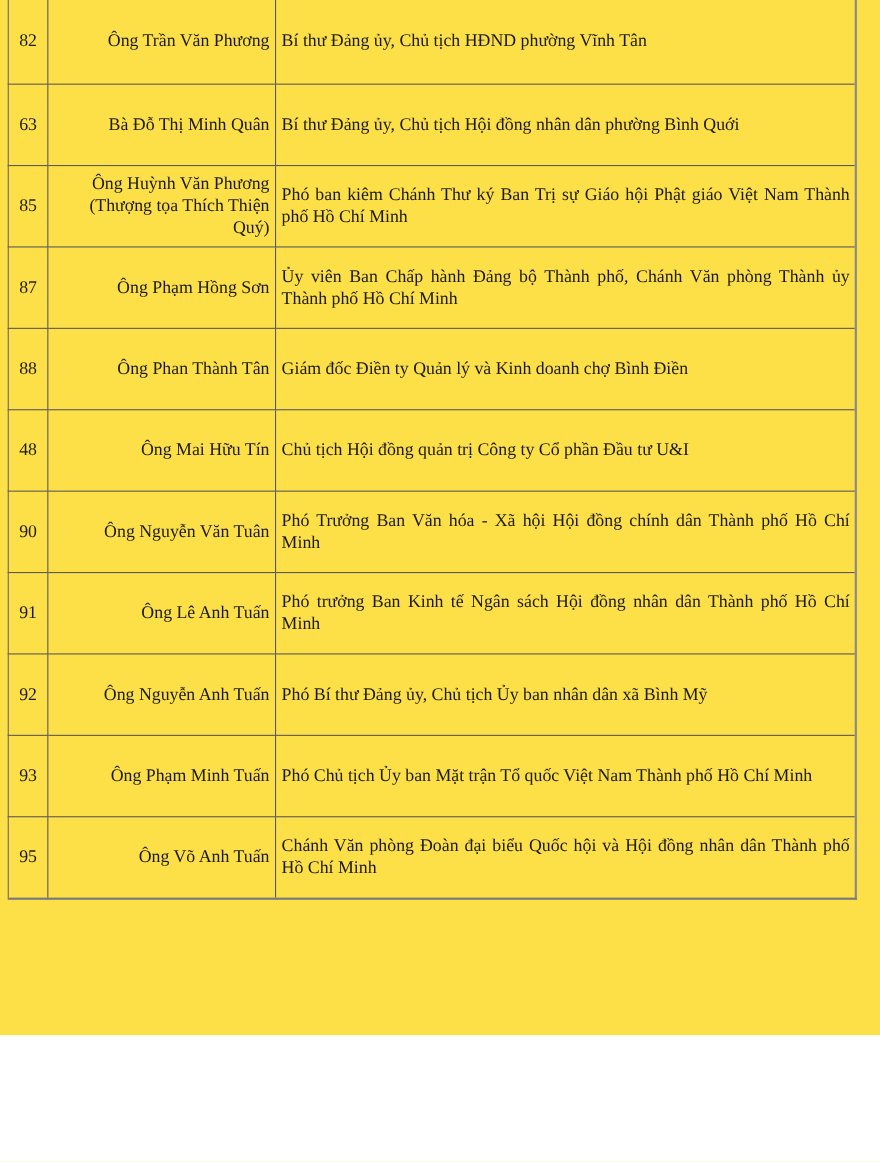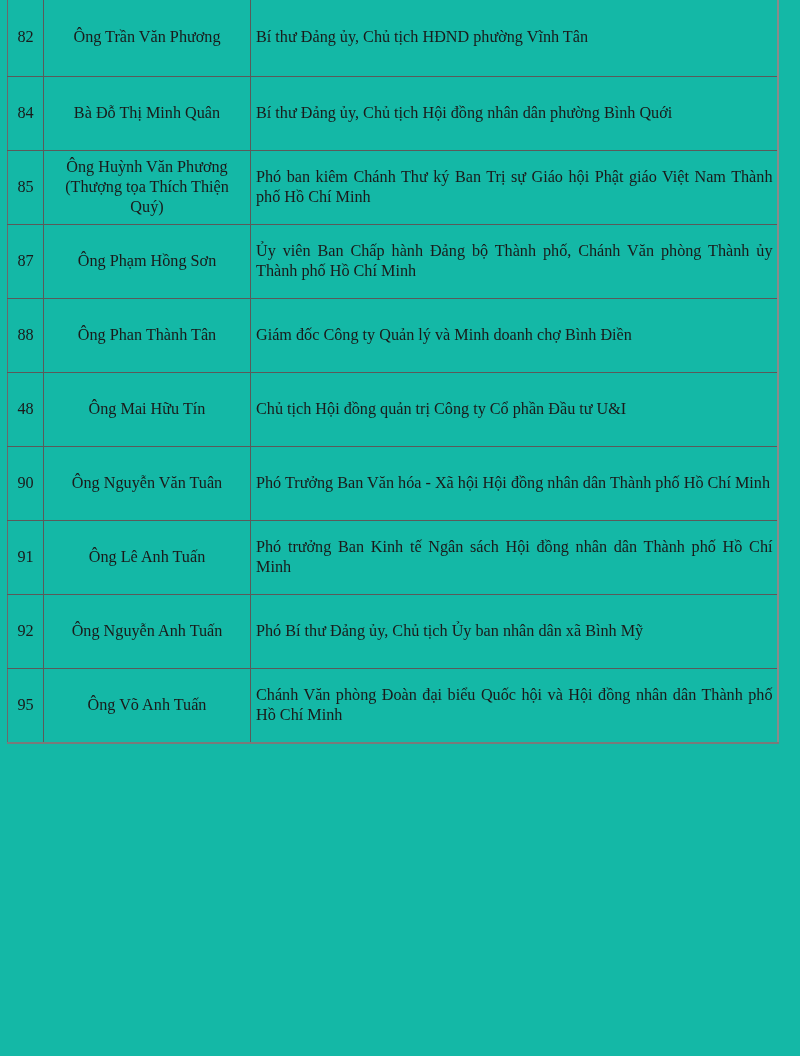--- a/index.html
+++ b/index.html
@@ -13,22 +13,22 @@
     position: relative;
     overflow: hidden;
     font-family: "Liberation Serif", "DejaVu Serif", serif;
     color: #1a1a1a;
   }
   .page {
     position: absolute;
     left: 0;
     top: 0;
     width: 800px;
-    height: 1056px;
-    background: #14b8a6;
+    height: 941px;
+    background: #fde047;
   }
   table.roster {
     position: absolute;
     left: 7px;
     top: -1px;
     width: 770px;
     border-collapse: collapse;
     table-layout: fixed;
     border-left: 1.5px solid #6e6e6e;
     border-right: 2px solid #8a8a8a;
@@ -49,21 +49,21 @@
   }
   table.roster tr:first-child td {
     border-top: none;
     height: 77px;
   }
   td.no {
     text-align: center;
     padding: 0 2px !important;
   }
   td.name {
-    text-align: center;
+    text-align: right;
   }
   td.pos {
     text-align: justify;
     text-align-last: left;
     padding-right: 4px !important;
   }
   tr:last-child td { height: 75px; }
 </style>
 </head>
 <body>
@@ -75,59 +75,64 @@
       <col class="c-name">
       <col class="c-pos">
     </colgroup>
     <tbody>
       <tr>
         <td class="no">82</td>
         <td class="name">Ông Trần Văn Phương</td>
         <td class="pos">Bí thư Đảng ủy, Chủ tịch HĐND phường Vĩnh Tân</td>
       </tr>
       <tr>
-        <td class="no">84</td>
+        <td class="no">63</td>
         <td class="name">Bà Đỗ Thị Minh Quân</td>
         <td class="pos">Bí thư Đảng ủy, Chủ tịch Hội đồng nhân dân phường Bình Quới</td>
       </tr>
       <tr>
         <td class="no">85</td>
         <td class="name">Ông Huỳnh Văn Phương (Thượng tọa Thích Thiện Quý)</td>
         <td class="pos">Phó ban kiêm Chánh Thư ký Ban Trị sự Giáo hội Phật giáo Việt Nam Thành phố Hồ Chí Minh</td>
       </tr>
       <tr>
         <td class="no">87</td>
         <td class="name">Ông Phạm Hồng Sơn</td>
         <td class="pos">Ủy viên Ban Chấp hành Đảng bộ Thành phố, Chánh Văn phòng Thành ủy Thành phố Hồ Chí Minh</td>
       </tr>
       <tr>
         <td class="no">88</td>
         <td class="name">Ông Phan Thành Tân</td>
-        <td class="pos">Giám đốc Công ty Quản lý và Minh doanh chợ Bình Điền</td>
+        <td class="pos">Giám đốc Điền ty Quản lý và Kinh doanh chợ Bình Điền</td>
       </tr>
       <tr>
         <td class="no">48</td>
         <td class="name">Ông Mai Hữu Tín</td>
         <td class="pos">Chủ tịch Hội đồng quản trị Công ty Cổ phần Đầu tư U&amp;I</td>
       </tr>
       <tr>
         <td class="no">90</td>
         <td class="name">Ông Nguyễn Văn Tuân</td>
-        <td class="pos">Phó Trưởng Ban Văn hóa - Xã hội Hội đồng nhân dân Thành phố Hồ Chí Minh</td>
+        <td class="pos">Phó Trưởng Ban Văn hóa - Xã hội Hội đồng chính dân Thành phố Hồ Chí Minh</td>
       </tr>
       <tr>
         <td class="no">91</td>
         <td class="name">Ông Lê Anh Tuấn</td>
         <td class="pos">Phó trưởng Ban Kinh tế Ngân sách Hội đồng nhân dân Thành phố Hồ Chí Minh</td>
       </tr>
       <tr>
         <td class="no">92</td>
         <td class="name">Ông Nguyễn Anh Tuấn</td>
         <td class="pos">Phó Bí thư Đảng ủy, Chủ tịch Ủy ban nhân dân xã Bình Mỹ</td>
       </tr>
       <tr>
+        <td class="no">93</td>
+        <td class="name">Ông Phạm Minh Tuấn</td>
+        <td class="pos">Phó Chủ tịch Ủy ban Mặt trận Tổ quốc Việt Nam Thành phố Hồ Chí Minh</td>
+      </tr>
+      <tr>
         <td class="no">95</td>
         <td class="name">Ông Võ Anh Tuấn</td>
         <td class="pos">Chánh Văn phòng Đoàn đại biểu Quốc hội và Hội đồng nhân dân Thành phố Hồ Chí Minh</td>
       </tr>
     </tbody>
   </table>
 </div>
 
 </body></html>

